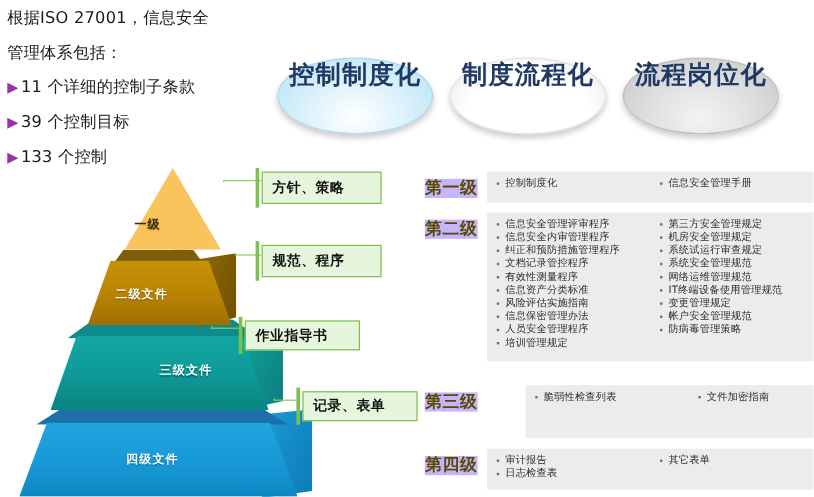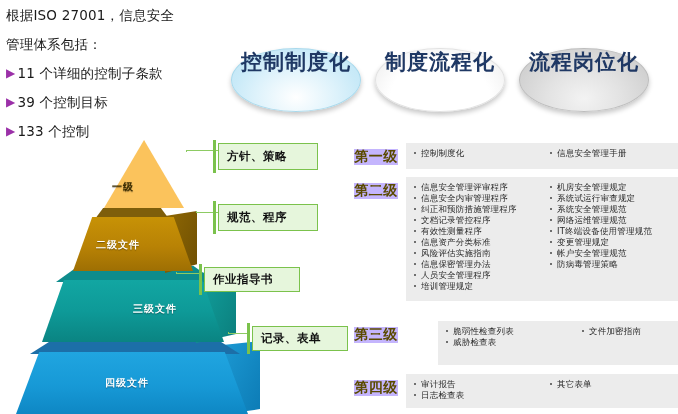--- a/index.html
+++ b/index.html
@@ -313,20 +313,24 @@
               <span>人员安全管理程序</span>
             </div>
           <div class="li">
               <span class="sq"></span>
               <span>培训管理规定</span>
             </div>
         </div>
         <div class="col">
           <div class="li">
               <span class="sq"></span>
+              <span>第三方安全管理规定</span>
+            </div>
+          <div class="li">
+              <span class="sq"></span>
               <span>机房安全管理规定</span>
             </div>
           <div class="li">
               <span class="sq"></span>
               <span>系统试运行审查规定</span>
             </div>
           <div class="li">
               <span class="sq"></span>
               <span>系统安全管理规范</span>
             </div>
@@ -355,24 +359,20 @@
     </div>
 
     <div class="badge" style="top:187px;">第三级</div>
     <div class="gbox" style="top:181px;height:44px;margin-left:32px;">
       <div class="cols">
         <div class="col">
           <div class="li">
               <span class="sq"></span>
               <span>脆弱性检查列表</span>
             </div>
-          <div class="li">
-              <span class="sq"></span>
-              <span>威胁检查表</span>
-            </div>
         </div>
         <div class="col">
           <div class="li">
               <span class="sq"></span>
               <span>文件加密指南</span>
             </div>
         </div>
       </div>
     </div>
 

